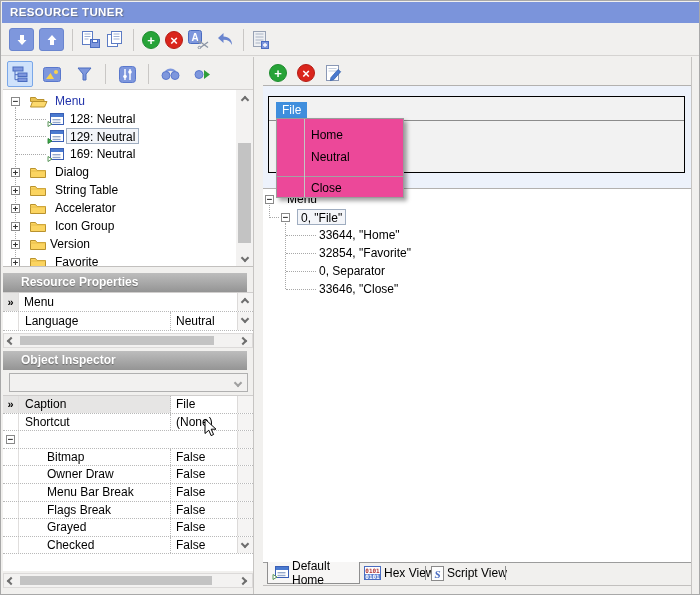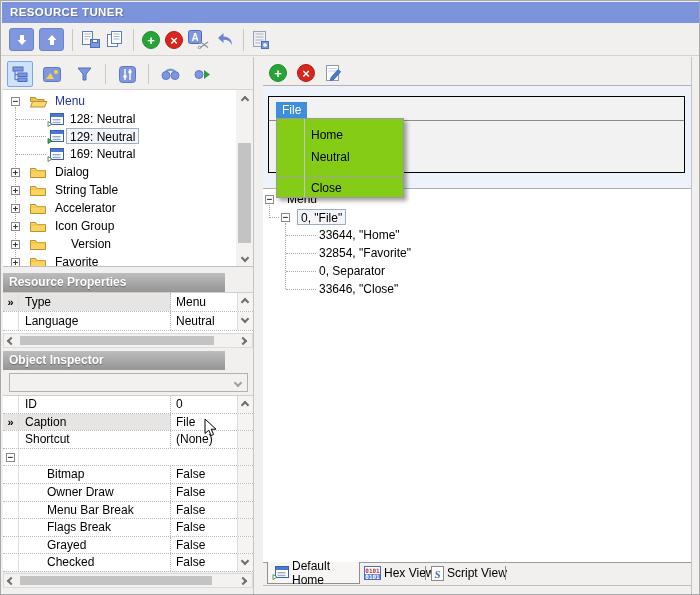--- a/index.html
+++ b/index.html
@@ -47,23 +47,23 @@
   .sb-track{position:absolute;background:#f3f2f1}
   .sb-thumb{position:absolute;background:#c3c3c3}
   .chev{display:inline-block;width:6px;height:6px;border-left:2px solid #6e6e6e;border-top:2px solid #6e6e6e}
   .chev.up{transform:rotate(45deg)}
   .chev.down{transform:rotate(225deg)}
   .chev.left{transform:rotate(-45deg)}
   .chev.right{transform:rotate(135deg)}
   .sb-btn{position:absolute;display:flex;align-items:center;justify-content:center}
 
   
-  .sec-header{position:absolute;left:2px;width:222px;height:19px;line-height:19px;
+  .sec-header{position:absolute;left:2px;width:244px;height:19px;line-height:19px;
     background:linear-gradient(#bdbdbd,#949494);color:#fff;font-weight:bold;
-    padding-left:6px;text-shadow:0 1px 1px rgba(0,0,0,.35)}
+    padding-left:18px;text-shadow:0 1px 1px rgba(0,0,0,.35)}
 
   
   .grid{position:absolute;left:2px;width:250px;background:#fff;border-top:1px solid #d0cecd}
   .grow{display:flex;border-bottom:1px dotted #b9b9b9}
   .gcell{overflow:hidden;white-space:nowrap}
   .g-gutter{width:16px;border-right:1px solid #e0dedd;text-align:center;position:relative;flex:none}
   .g-name{width:152px;padding-left:6px;border-right:1px dotted #b9b9b9;flex:none}
   .g-name.indent{padding-left:28px}
   .g-value{flex:1;padding-left:5px}
   .g-vscroll{width:16px;flex:none;background:#f5f4f3;border-left:1px solid #dcdad9;position:relative}
@@ -80,21 +80,21 @@
     border:1px solid #b0b0b0;display:flex;align-items:center;justify-content:flex-end;padding-right:6px}
 
   
   #right-toolbar{position:absolute;left:268px;top:62px;display:flex;align-items:center;gap:10px;height:20px}
   #preview-area{position:absolute;left:262px;top:84px;width:429px;height:104px;background:#edf2fb;
     border-top:1px solid #b3b1af;border-bottom:1px solid #b3b1af}
   #preview-box{position:absolute;left:267px;top:95px;width:417px;height:77px;background:#f2f2f2;border:1px solid #000}
   #preview-menubar{position:absolute;left:0;top:0;right:0;height:24px;border-bottom:1px solid #8c8c8c}
   #file-tab{position:absolute;left:7px;top:5px;height:16px;line-height:16px;padding:0 6px;
     background:#3f8edd;color:#fff}
-  #dropdown{position:absolute;left:275px;top:117px;width:128px;height:80px;background:#84cc16;
+  #dropdown{position:absolute;left:275px;top:117px;width:128px;height:80px;background:#ec4899;
     border:1px solid #9b9b9b;box-shadow:3px 3px 4px rgba(0,0,0,.35);z-index:50;padding-top:5px}
   #dropdown::before{content:"";position:absolute;left:27px;top:0;bottom:0;width:1px;background:#c4c4c4}
   .dd-item{height:22px;line-height:22px;padding-left:34px}
   .dd-sep{margin-top:8px;height:1px;background:#a2a2a2}
 
   #right-tree{position:absolute;left:262px;top:188px;width:429px;height:373px;background:#fff;border-right:1px solid #c6c4c2}
   .rtrow{position:absolute;height:17px;line-height:17px;white-space:nowrap}
 
   
   #tab-line{position:absolute;left:262px;top:561px;width:429px;height:1px;background:#9c9c9c}
@@ -322,21 +322,21 @@
       <span class="tlabel" style="left:49px">Icon Group</span>
     </div>
     <div class="trow" style="left:0;top:146px">
       <span class="expbox" style="left:8px;top:4px">+</span>
       <span class="abs" style="left:26px;top:2px">
         <svg width="18" height="13" viewBox="0 0 18 13">
             <path d="M1.5,2.5 h5 l1.5,2 h8.5 v7 h-15 Z" fill="#fbd460" stroke="#b9922e"></path>
             <path d="M1.5,5 h15" stroke="#e7bd4a"></path>
           </svg>
       </span>
-      <span class="tlabel" style="left:65px">Version</span>
+      <span class="tlabel" style="left:44px">Version</span>
     </div>
     <div class="trow" style="left:0;top:164px">
       <span class="expbox" style="left:8px;top:4px">+</span>
       <span class="abs" style="left:26px;top:2px">
         <svg width="18" height="13" viewBox="0 0 18 13">
             <path d="M1.5,2.5 h5 l1.5,2 h8.5 v7 h-15 Z" fill="#fbd460" stroke="#b9922e"></path>
             <path d="M1.5,5 h15" stroke="#e7bd4a"></path>
           </svg>
       </span>
       <span class="tlabel" style="left:49px">Favorite</span>
@@ -352,21 +352,20 @@
         </div>
     </div>
   </div>
 
   <div class="sec-header" style="top:272px">
     <span>Resource Properties</span>
   </div>
   <div class="grid" style="top:291px;height:41px">
     <div class="grow grow-h-rp">
       <div class="gcell g-gutter selcell"><span class="marker">»</span></div>
-      <div class="gcell g-name selcell">Type</div>
       <div class="gcell g-value">Menu</div>
       <div class="g-vscroll">
           <span class="chev up" style="position:absolute;left:4px;top:6px"></span>
         </div>
     </div>
     <div class="grow grow-h-rp">
       <div class="gcell g-gutter"></div>
       <div class="gcell g-name">Language</div>
       <div class="gcell g-value">Neutral</div>
       <div class="g-vscroll">
@@ -386,28 +385,20 @@
 
   <div class="sec-header" style="top:350px">
     <span>Object Inspector</span>
   </div>
   <div id="oi-combo">
     <span></span>
     <span class="chev down" style="border-color:#a0a0a0"></span>
   </div>
 
   <div class="grid" style="top:394px;height:176px">
-    <div class="grow grow-h-oi">
-      <div class="gcell g-gutter"></div>
-      <div class="gcell g-name">ID</div>
-      <div class="gcell g-value">0</div>
-      <div class="g-vscroll">
-          <span class="chev up" style="position:absolute;left:4px;top:6px"></span>
-        </div>
-    </div>
     <div class="grow grow-h-oi">
       <div class="gcell g-gutter selcell"><span class="marker">»</span></div>
       <div class="gcell g-name selcell">Caption</div>
       <div class="gcell g-value">File</div>
       <div class="g-vscroll"></div>
     </div>
     <div class="grow grow-h-oi">
       <div class="gcell g-gutter"></div>
       <div class="gcell g-name">Shortcut</div>
       <div class="gcell g-value">(None)</div>

